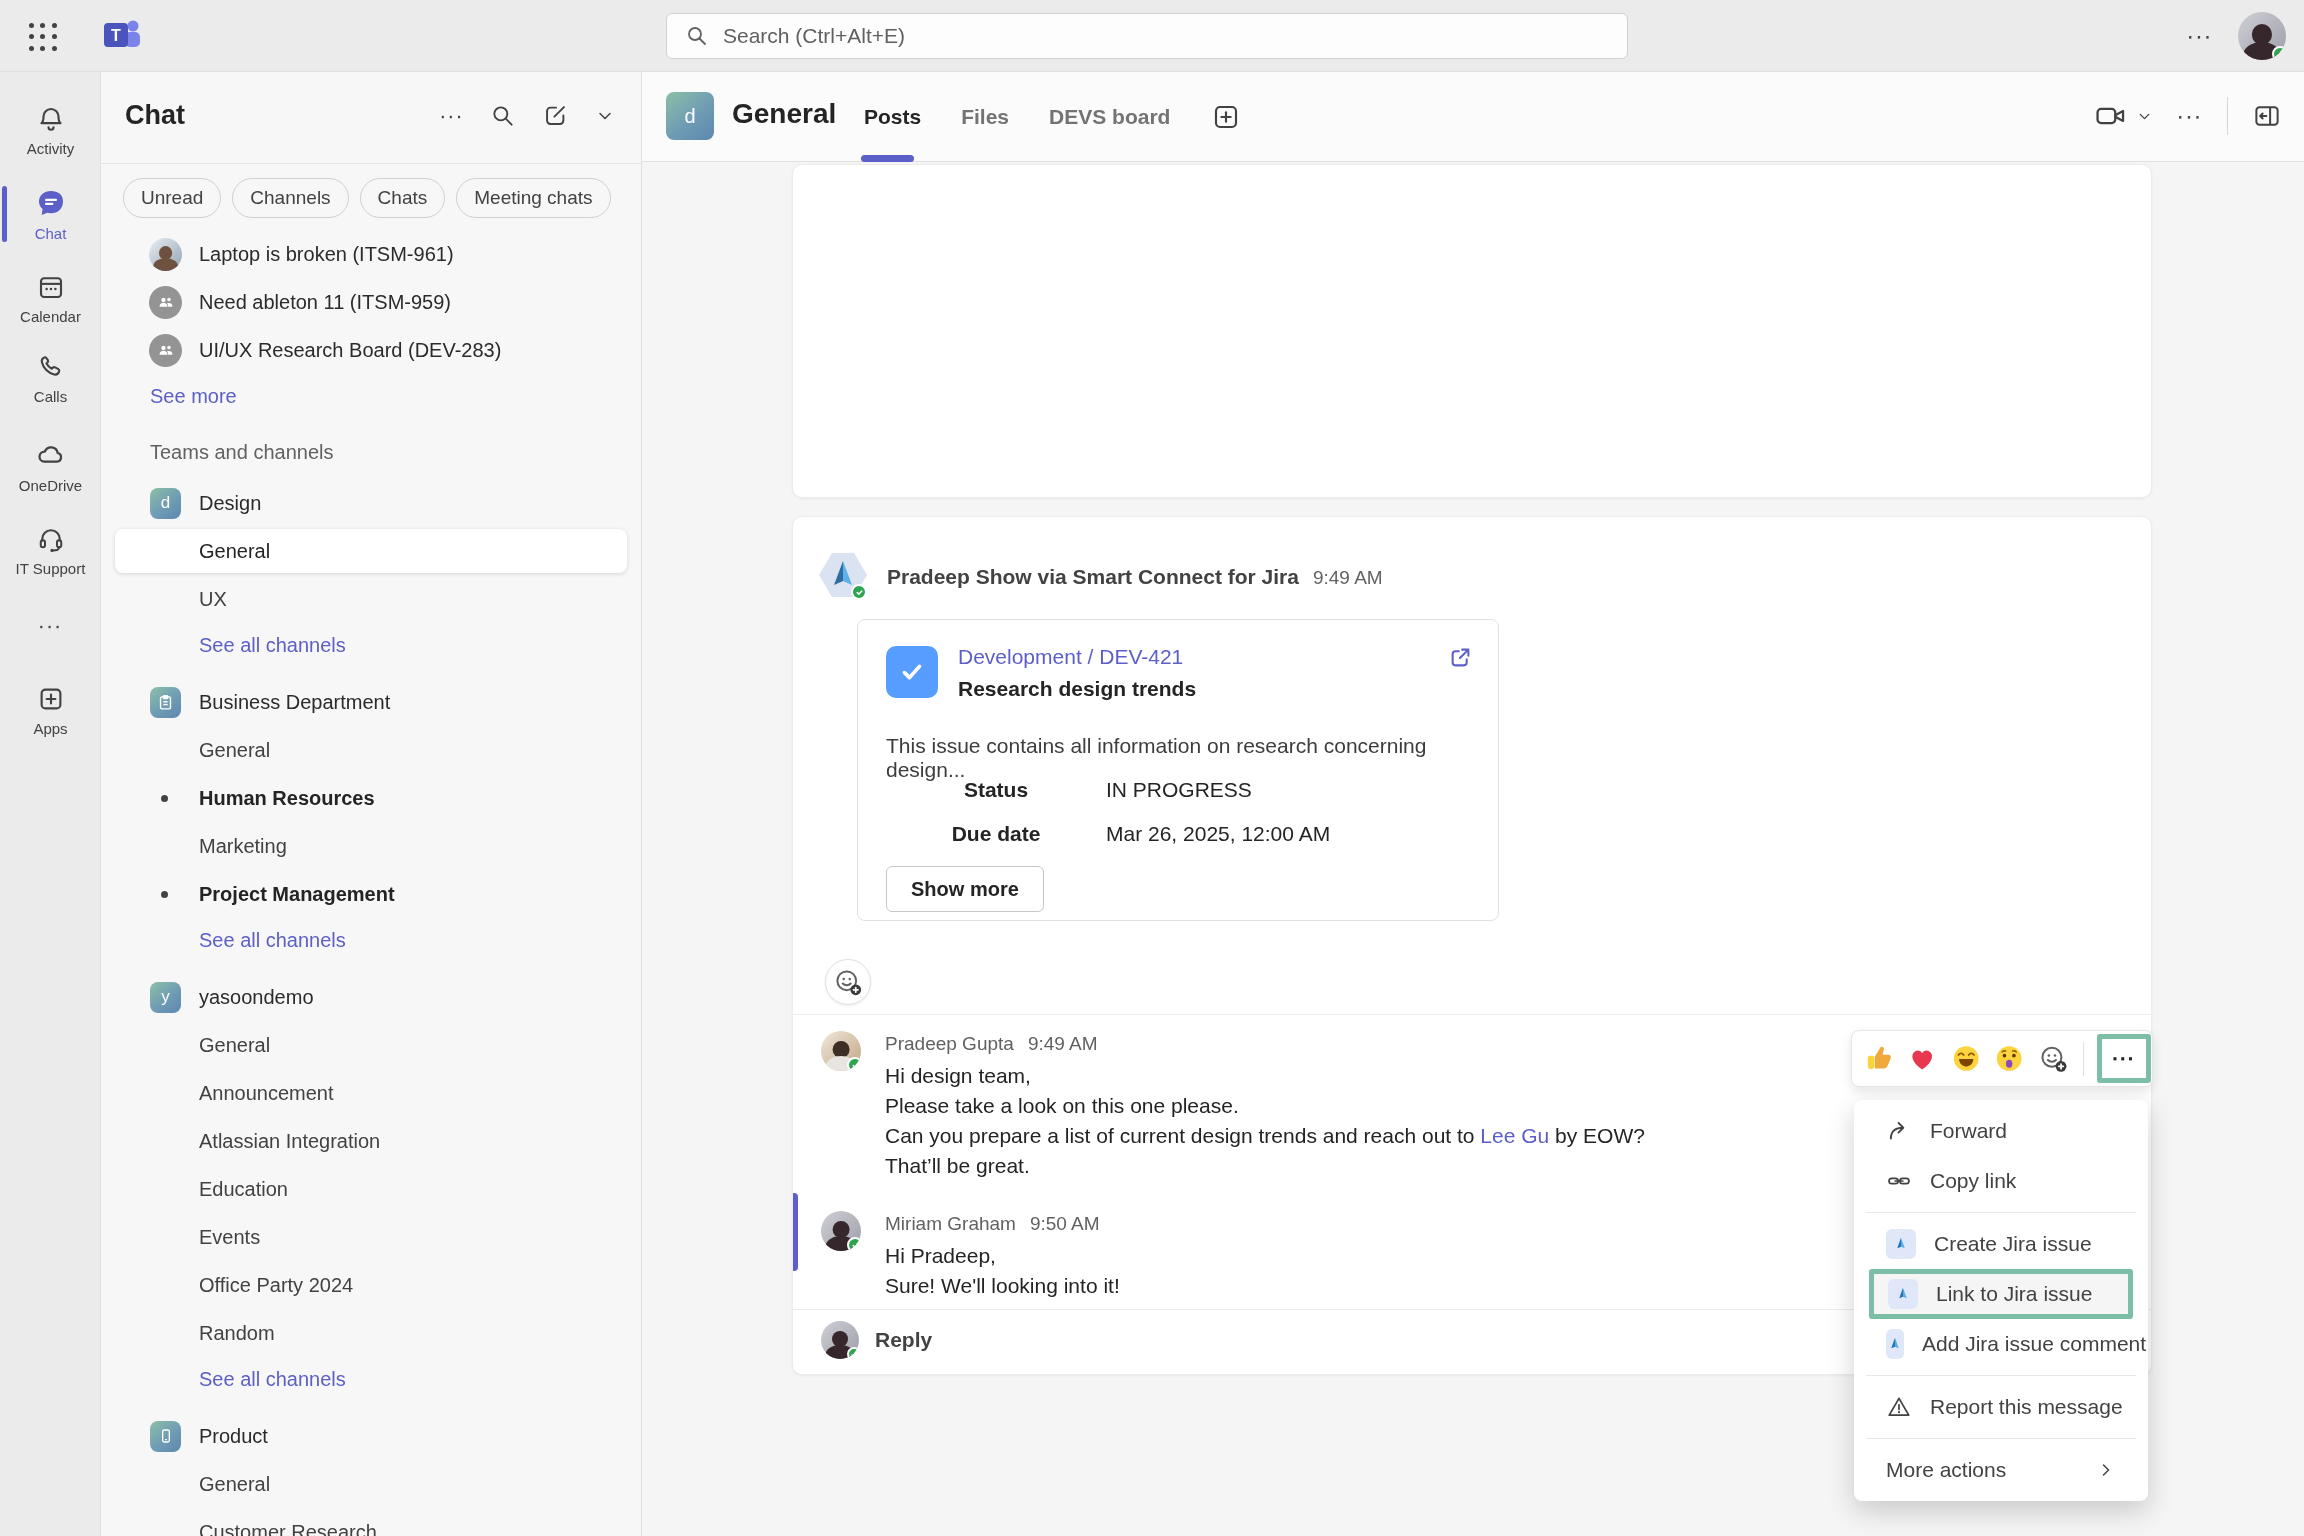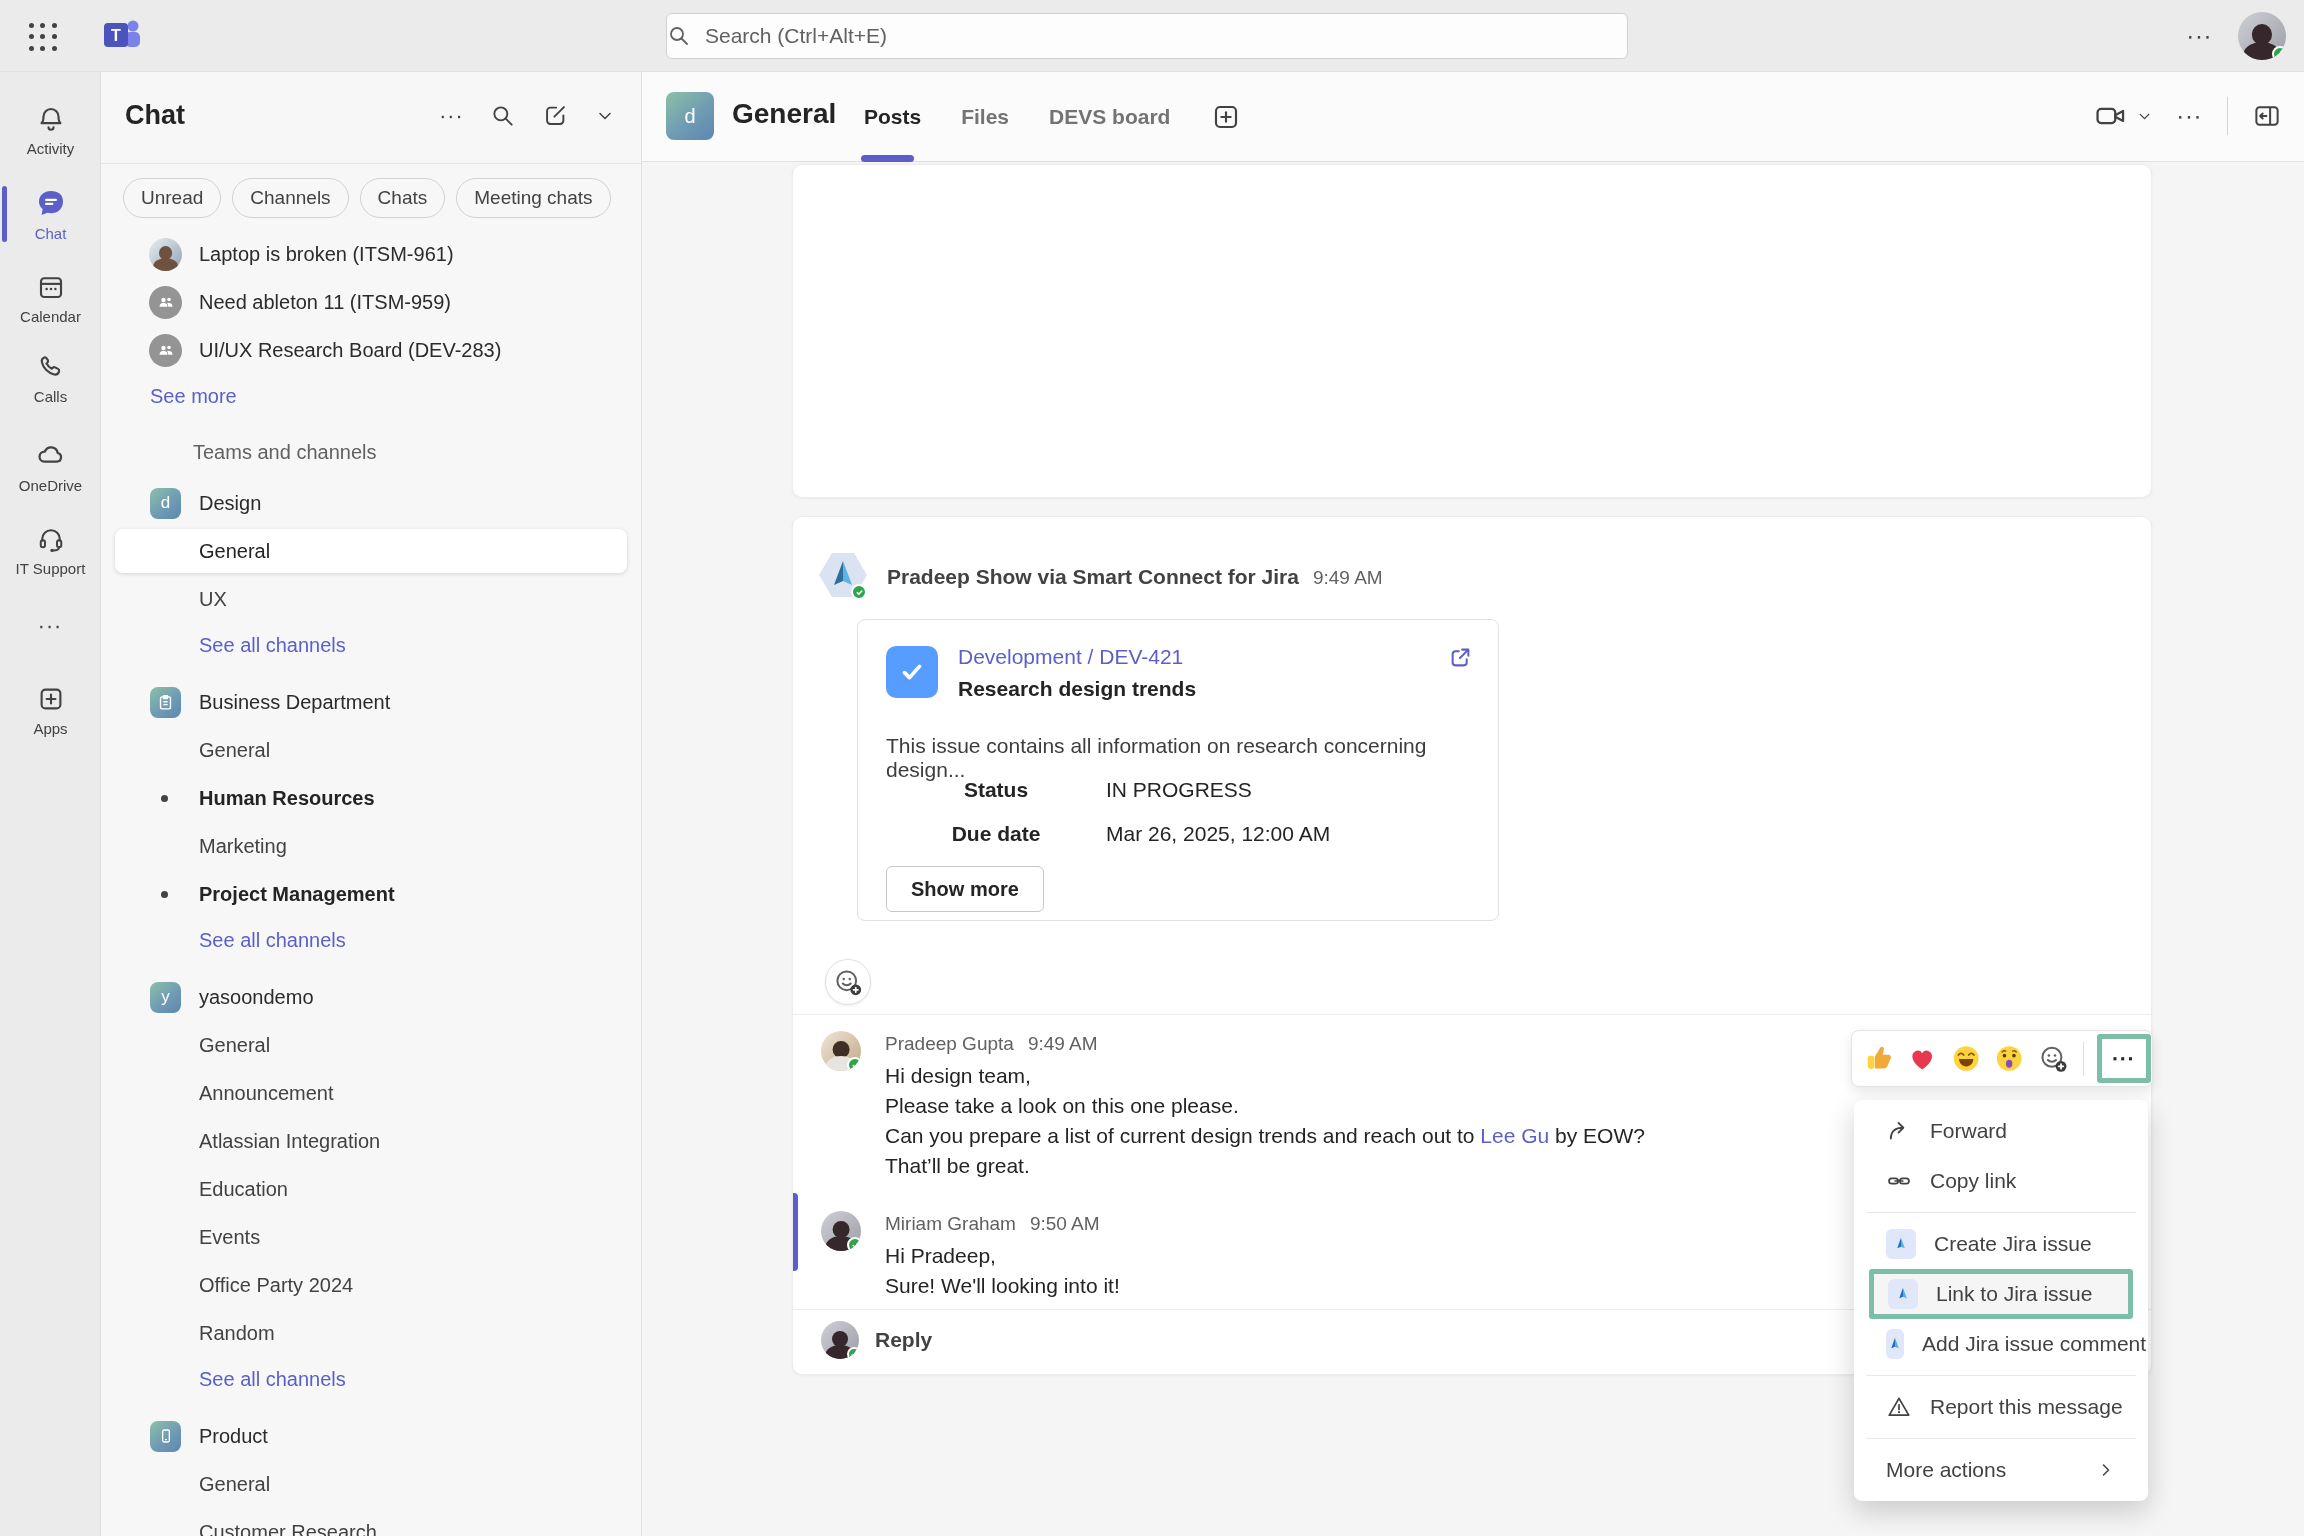--- a/index.html
+++ b/index.html
@@ -5,21 +5,21 @@
   * { margin:0; padding:0; box-sizing:border-box; }
   html,body { width:2304px; height:1536px; overflow:hidden; }
   body { font-family:"Liberation Sans", sans-serif; background:#ebebeb; color:#242424; position:relative; }
   svg { display:block; }
 
   
   .topbar { position:absolute; left:0; top:0; width:2304px; height:72px; background:#ebebeb; border-bottom:1px solid #e0e0e0; }
   .waffle { position:absolute; left:26px; top:20px; width:34px; height:34px; display:grid; grid-template-columns:repeat(3,1fr); place-items:center; cursor:pointer; }
   .waffle i { width:5px; height:5px; border-radius:50%; background:#424242; }
   .teamslogo { position:absolute; left:100px; top:16px; width:44px; height:40px; }
-  .searchbox { position:absolute; left:666px; top:13px; width:962px; height:46px; background:#fdfdfd; border:1px solid #d1d1d1; border-radius:6px; display:flex; align-items:center; gap:14px; }
+  .searchbox { position:absolute; left:666px; top:13px; width:962px; height:46px; background:#fdfdfd; border:1px solid #d1d1d1; border-radius:6px; display:flex; align-items:center; padding-left:18px; gap:14px; }
   .searchbox .ph { color:#616161; font-size:21px; }
   .tb-more { position:absolute; left:2178px; top:18px; width:44px; height:36px; color:#424242; font-size:24px; letter-spacing:2px; display:flex; align-items:center; justify-content:center; cursor:pointer; }
   .me-avatar { position:absolute; left:2238px; top:12px; width:48px; height:48px; }
 
   
   .av { border-radius:50%; position:relative; overflow:hidden; }
   .av.photo1 { background:linear-gradient(135deg,#e9eef2 0%,#93a3b4 100%); }
   .av .sil { position:absolute; left:50%; top:26%; width:42%; height:42%; transform:translateX(-50%); border-radius:50%; background:#6e523f; }
   .av .sil2 { position:absolute; left:50%; top:62%; width:78%; height:55%; transform:translateX(-50%); border-radius:50% 50% 0 0; background:#6e523f; }
   .av.dark { background:linear-gradient(135deg,#cfcfd6 0%,#9d9da8 100%); }
@@ -45,21 +45,21 @@
   .pillrow { padding:14px 0 0 22px; display:flex; gap:11px; }
   .pill { border:1px solid #d1d1d1; border-radius:999px; padding:8px 17px; font-size:19px; color:#424242; background:transparent; cursor:pointer; white-space:nowrap; }
   .sb-list { position:absolute; left:0; top:158px; width:100%; }
   .row { position:relative; height:48px; display:flex; align-items:center; cursor:pointer; }
   .row .av32 { position:absolute; left:48px; width:33px; height:33px; }
   .row .tsq { position:absolute; left:49px; width:31px; height:31px; }
   .row .txt { position:absolute; left:98px; font-size:20px; color:#2b2b2b; white-space:nowrap; }
   .row.link .txt { color:#5b5fc7; }
   .row.link .txt.ind0 { left:49px;text-align:center; }
   .row.sechead { height:54px; }
-  .row.sechead .txt { left:49px; color:#616161;margin-left:43px; }
+  .row.sechead .txt { left:49px; color:#616161; }
   .row.chan .txt { color:#424242; }
   .row.chan.unread .txt { color:#242424; font-weight:bold; }
   .row.chan.unread .dot { position:absolute; left:60px; width:7px; height:7px; border-radius:50%; background:#424242; }
   .row .selcard { position:absolute; left:14px; right:14px; top:2px; height:44px; background:#fff; border-radius:8px; box-shadow:0 1px 4px rgba(0,0,0,.14); }
   .row.chan.sel .txt { color:#242424; }
   .gap6 { height:6px; } .gap10 { height:10px; }
 
   
   .main { position:absolute; left:642px; top:72px; width:1662px; height:1464px; }
   .m-head { position:absolute; left:0; top:0; width:100%; height:90px; background:#fbfbfb; border-bottom:1px solid #e0e0e0; }

